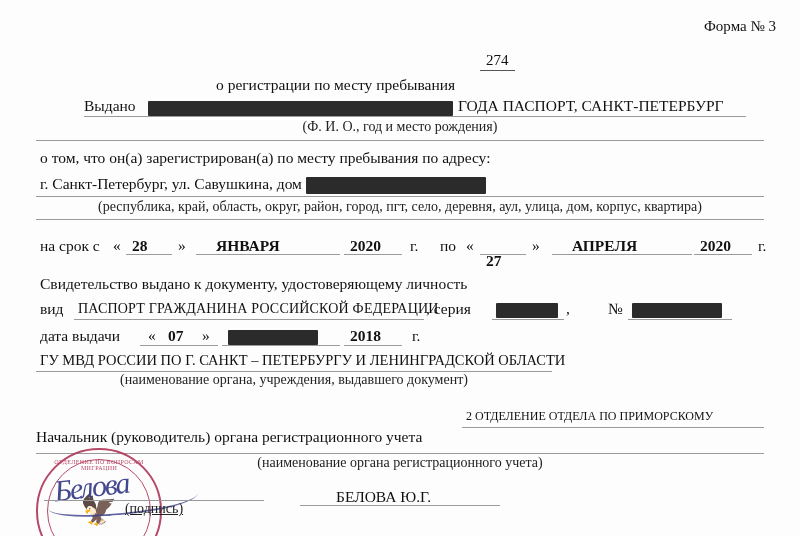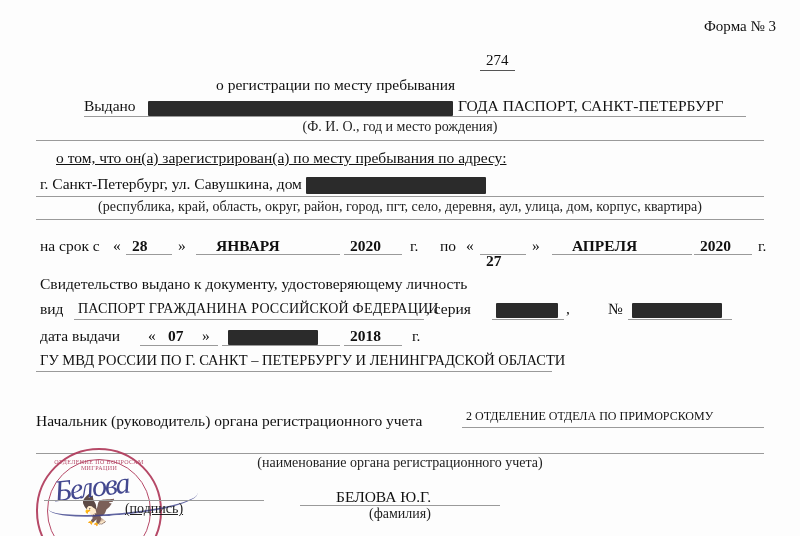--- a/index.html
+++ b/index.html
@@ -122,21 +122,21 @@
   <div class="abs lbl" style="left:84px;top:97px;">Выдано</div>
   <div class="abs" style="left:148px;top:98px;">
     <span class="redact" style="width:305px;height:15px;"></span>
   </div>
   <div class="abs lbl" style="left:458px;top:97px;">ГОДА ПАСПОРТ, САНКТ-ПЕТЕРБУРГ</div>
   <div class="rule" style="left:84px;top:116px;width:662px;"></div>
 
   <div class="rule" style="left:36px;top:140px;width:728px;"></div>
   <div class="abs caption" style="left:36px;top:119px;width:728px;">(Ф. И. О., год и место рождения)</div>
 
-  <div class="abs lbl" style="left:56px;top:149px;text-decoration:underline;">о том, что он(а) зарегистрирован(а) по месту пребывания по адресу:</div>
+  <div class="abs lbl" style="left:40px;top:149px;">о том, что он(а) зарегистрирован(а) по месту пребывания по адресу:</div>
 
   <div class="abs lbl" style="left:40px;top:175px;">г. Санкт-Петербург, ул. Савушкина, дом</div>
   <div class="abs" style="left:306px;top:175px;">
     <span class="redact" style="width:180px;height:17px;"></span>
   </div>
   <div class="rule" style="left:36px;top:196px;width:728px;"></div>
   <div class="abs caption" style="left:36px;top:199px;width:728px;">(республика, край, область, округ, район, город, пгт, село, деревня, аул, улица, дом, корпус, квартира)</div>
   <div class="rule" style="left:36px;top:219px;width:728px;"></div>
 
   <div class="abs lbl" style="left:40px;top:237px;">на срок с</div>
@@ -185,36 +185,36 @@
   <div class="abs" style="left:228px;top:327px;">
     <span class="redact" style="width:90px;height:15px;"></span>
   </div>
   <div class="rule" style="left:222px;top:345px;width:118px;"></div>
   <div class="abs lbl" style="left:350px;top:327px;font-weight:bold;">2018</div>
   <div class="rule" style="left:344px;top:345px;width:58px;"></div>
   <div class="abs lbl" style="left:412px;top:327px;">г.</div>
 
   <div class="abs" style="left:40px;top:352px;font-size:14.5px;">ГУ  МВД  РОССИИ  ПО  Г. САНКТ – ПЕТЕРБУРГУ  И  ЛЕНИНГРАДСКОЙ ОБЛАСТИ</div>
   <div class="rule" style="left:36px;top:371px;width:516px;"></div>
-
-  <div class="abs lbl" style="left:36px;top:412px;">Начальник (руководитель) органа регистрационного учета</div>
+  <div class="abs caption" style="left:36px;top:372px;width:516px;">(наименование органа, учреждения, выдавшего документ)</div>
+
+  <div class="abs lbl" style="left:36px;top:428px;">Начальник (руководитель) органа регистрационного учета</div>
   <div class="abs" style="left:466px;top:409px;font-size:12px;">2 ОТДЕЛЕНИЕ ОТДЕЛА  ПО ПРИМОРСКОМУ</div>
   <div class="rule" style="left:462px;top:427px;width:302px;"></div>
   <div class="rule" style="left:36px;top:453px;width:728px;"></div>
   <div class="abs caption" style="left:36px;top:455px;width:728px;">(наименование органа регистрационного учета)</div>
 
   <div class="stamp">
     <div class="stamp-txt-top">ОТДЕЛЕНИЕ  ПО  ВОПРОСАМ  МИГРАЦИИ</div>
     <div class="stamp-eagle">🦅</div>
 
   </div>
 
   <div class="signature">Белова</div>
   <div class="sig-flourish"></div>
 
   <div class="rule" style="left:44px;top:500px;width:220px;"></div>
   <div class="abs caption" style="left:44px;top:501px;width:220px;text-decoration:underline;">(подпись)</div>
 
   <div class="abs lbl" style="left:336px;top:488px;">БЕЛОВА Ю.Г.</div>
   <div class="rule" style="left:300px;top:505px;width:200px;"></div>
-  <div class="abs caption" style="left:300px;top:506px;width:200px;">(фамилия)</div>
 
 </div>
 
 </body></html>

